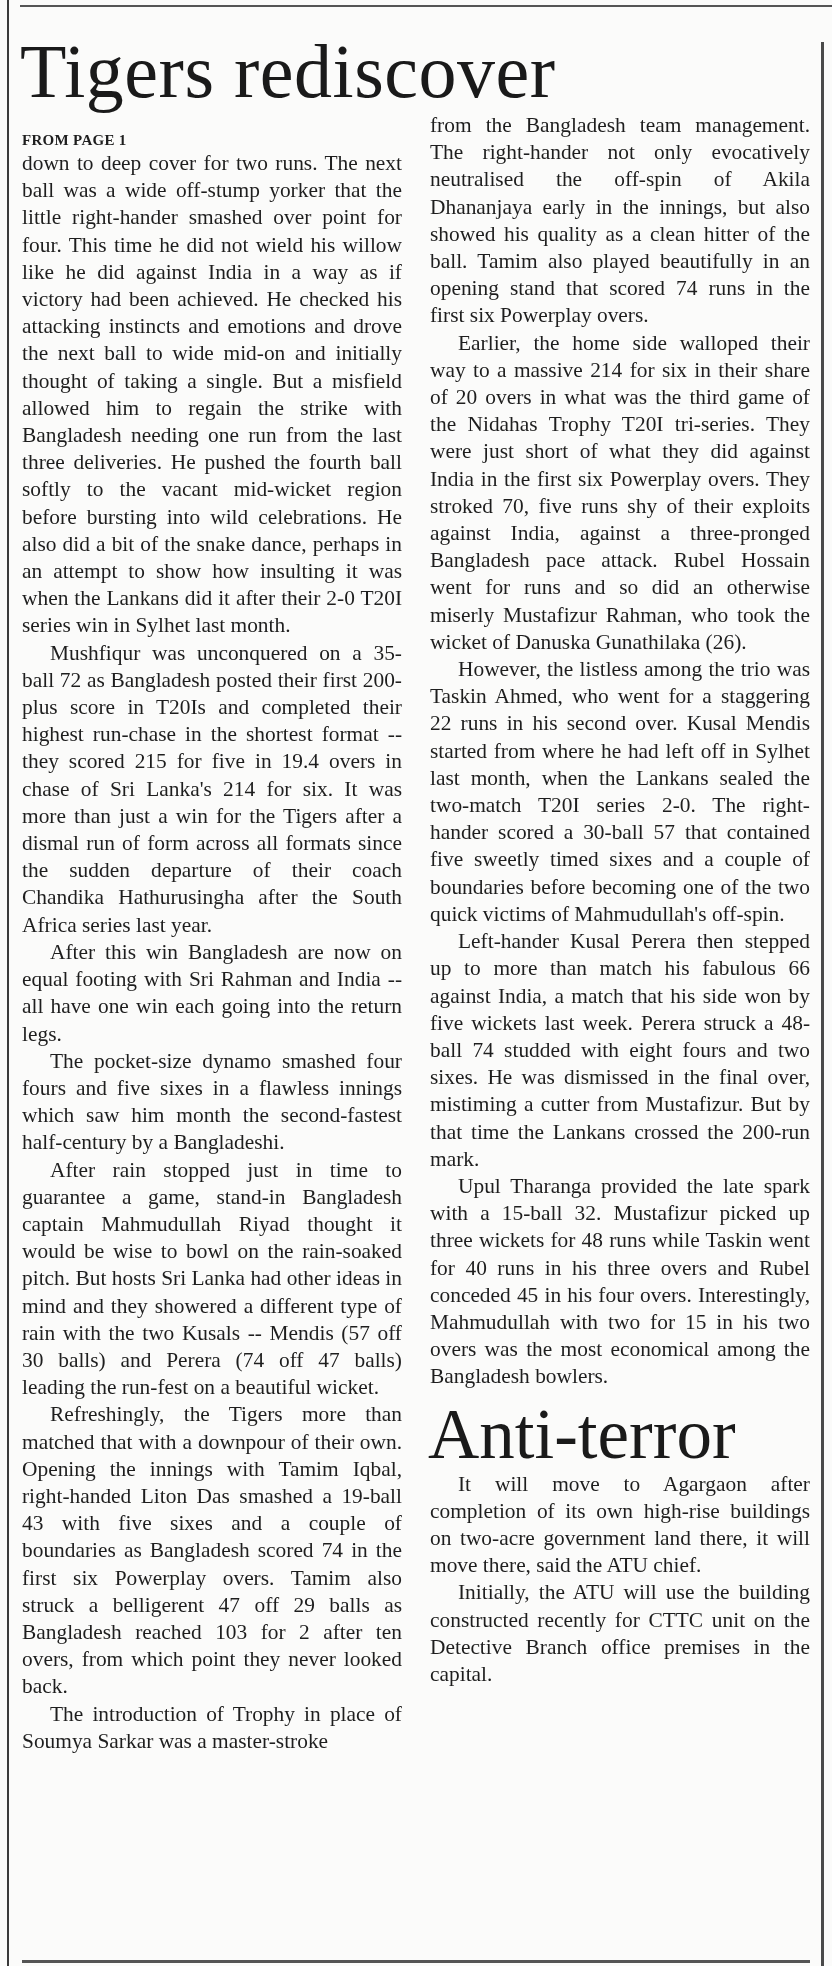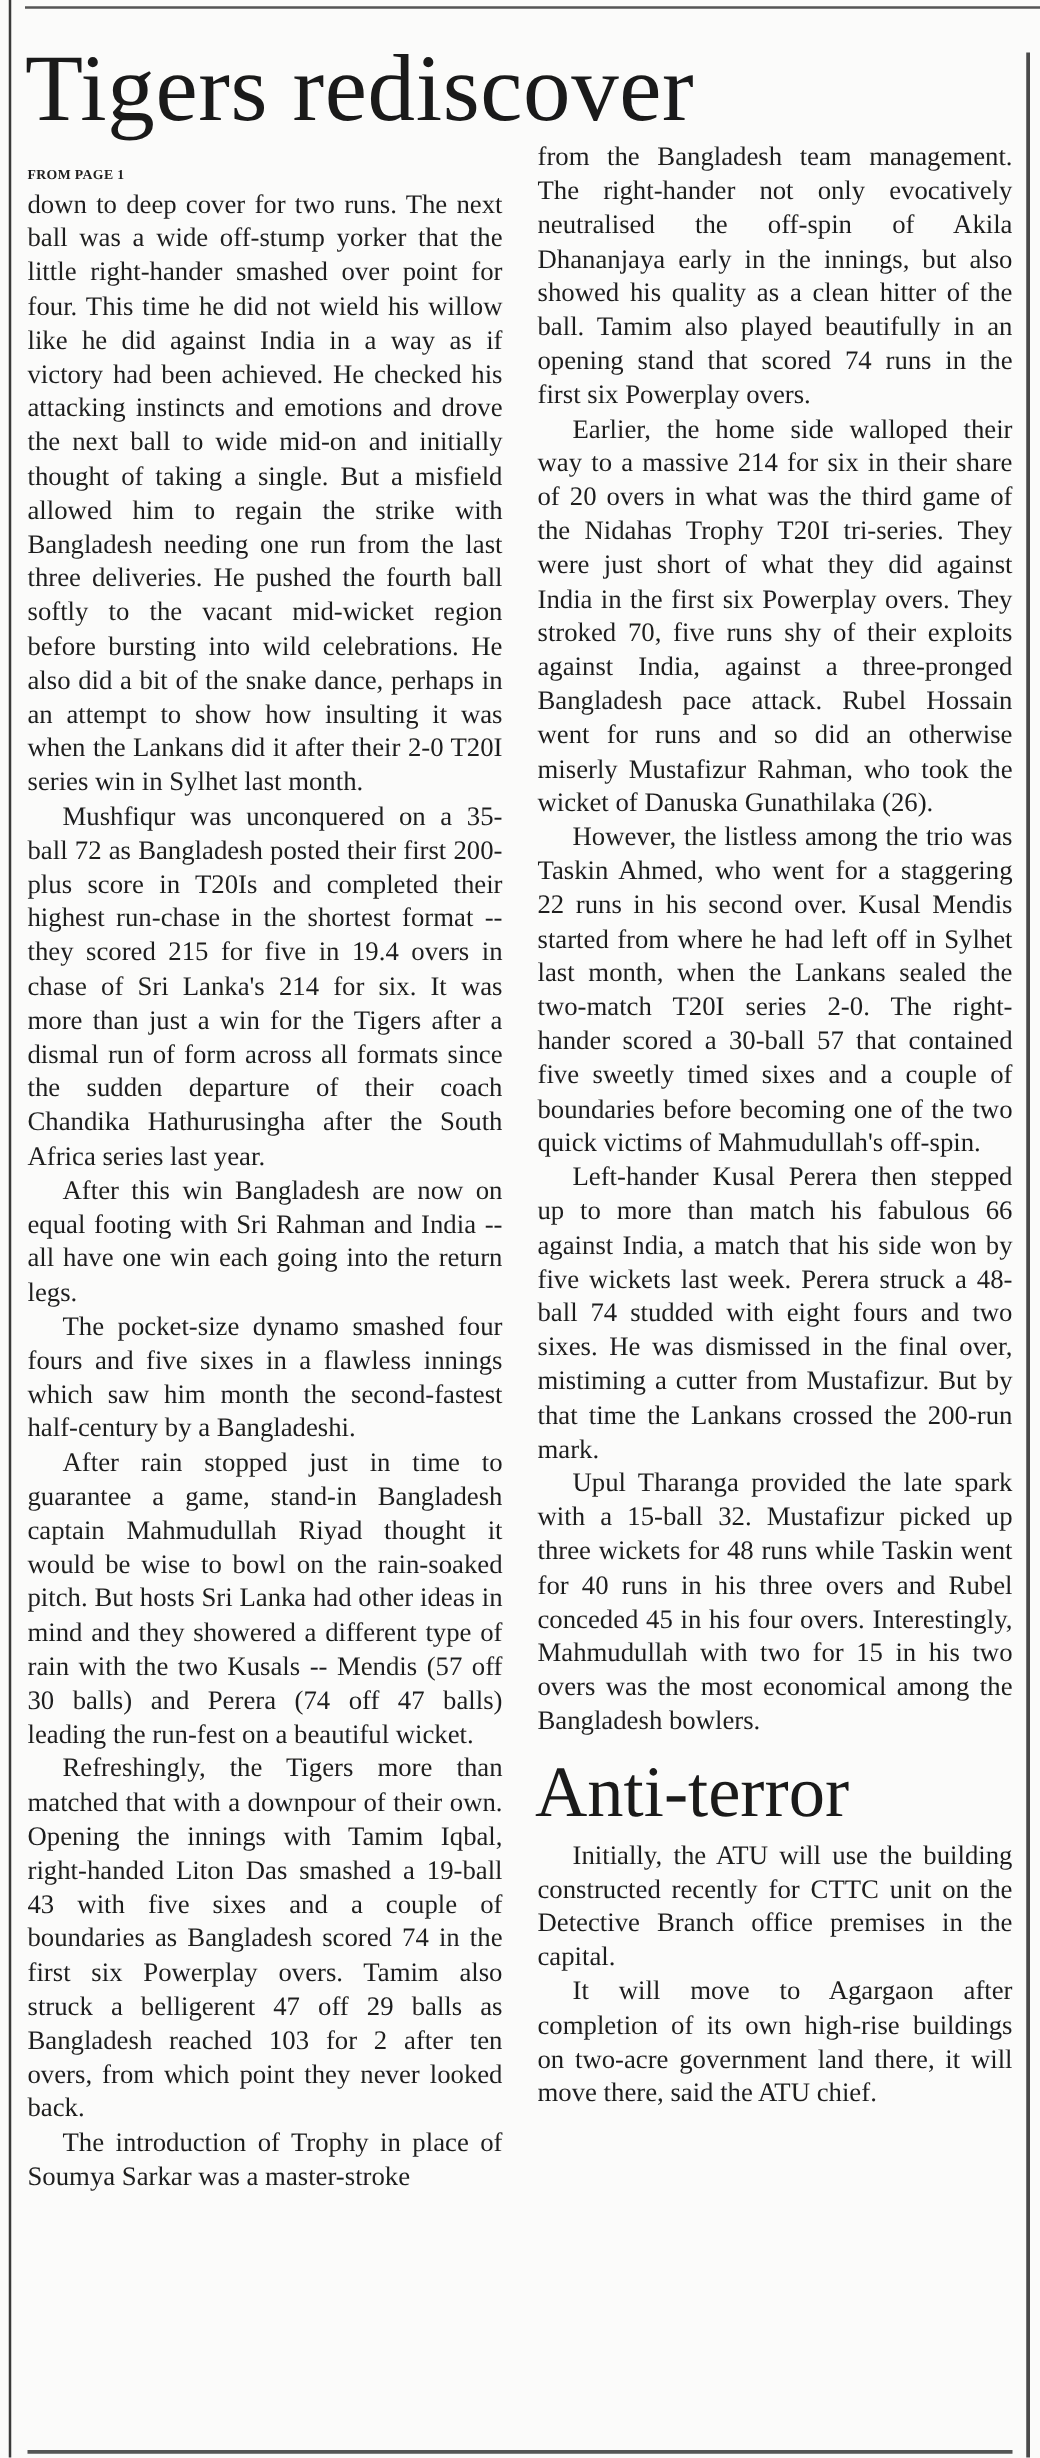--- a/index.html
+++ b/index.html
@@ -19,27 +19,27 @@
     font-size: 76px; line-height: 86px; font-weight: normal;
     letter-spacing: 0.5px; color: #1a1a1a; margin: 0; white-space: nowrap; text-align: right;
   }
   .col {
     position: absolute; width: 380px;
     font-size: 21.4px; line-height: 27.2px; text-align: justify;
   }
   .col-left { left: 22px; top: 130px; }
   .col-right { left: 430px; top: 112px; }
   .kicker {
-    font-size: 11px; font-weight: bold; line-height: 20px;
+    font-size: 15px; font-weight: bold; line-height: 20px;
     letter-spacing: 0.3px; text-transform: uppercase; margin: 0; height: 20px;
   }
   p { margin: 0; }
   p.indent { text-indent: 28px; }
   .headline2 {
-    font-size: 58px; line-height: 70px; margin: 8px 0 2px -2px;
+    font-size: 71px; line-height: 70px; margin: 8px 0 2px -2px;
     font-weight: normal; white-space: nowrap; color: #1a1a1a;
   }
 </style>
 </head>
 <body>
 
 <div class="frame-left"></div>
 <div class="rule-top"></div>
 <div class="frame-right"></div>
 
@@ -57,17 +57,17 @@
 </div>
 
 <div class="col col-right">
   <p>from the Bangladesh team management. The right-hander not only evocatively neutralised the off-spin of Akila Dhananjaya early in the innings, but also showed his quality as a clean hitter of the ball.  Tamim also played beautifully in an opening stand that scored 74 runs in the first six Powerplay overs.</p>
   <p class="indent">Earlier, the home side walloped their way to a massive 214 for six in their share of 20 overs in what was the third game of the Nidahas Trophy T20I tri-series. They were just short of what they did against India in the first six Powerplay overs. They stroked 70, five runs shy of their exploits against India, against a three-pronged Bangladesh pace attack. Rubel Hossain went for runs and so did an otherwise miserly Mustafizur Rahman, who took the wicket of Danuska Gunathilaka (26).</p>
   <p class="indent">However, the listless among the trio was Taskin Ahmed, who went for a staggering 22 runs in his second over. Kusal Mendis started from where he had left off in Sylhet last month, when the Lankans sealed the two-match T20I series 2-0. The right-hander scored a 30-ball 57 that contained five sweetly timed sixes and a couple of boundaries before becoming one of the two quick victims of Mahmudullah's off-spin.</p>
   <p class="indent">Left-hander Kusal Perera then stepped up to more than match his fabulous 66 against India, a match that his side won by five wickets last week. Perera struck a 48-ball 74 studded with eight fours and two sixes. He was dismissed in the final over, mistiming a cutter from Mustafizur. But by that time the Lankans crossed the 200-run mark.</p>
   <p class="indent">Upul Tharanga provided the late spark with a 15-ball 32. Mustafizur picked up three wickets for 48 runs while Taskin went for 40 runs in his three overs and Rubel conceded 45 in his four overs. Interestingly, Mahmudullah with two for 15 in his two overs was the most economical among the Bangladesh bowlers.</p>
 
   <h2 class="headline2">Anti-terror</h2>
+  <p class="indent">It will move to Agargaon after completion of its own high-rise buildings on two-acre government land there, it will move there, said the ATU chief.</p>
   <p class="indent">Initially, the ATU will use the building constructed recently for CTTC unit on the Detective Branch office premises in the capital.</p>
-  <p class="indent">It will move to Agargaon after completion of its own high-rise buildings on two-acre government land there, it will move there, said the ATU chief.</p>
 </div>
 
 <div class="rule-bottom"></div>
 
 </body></html>

